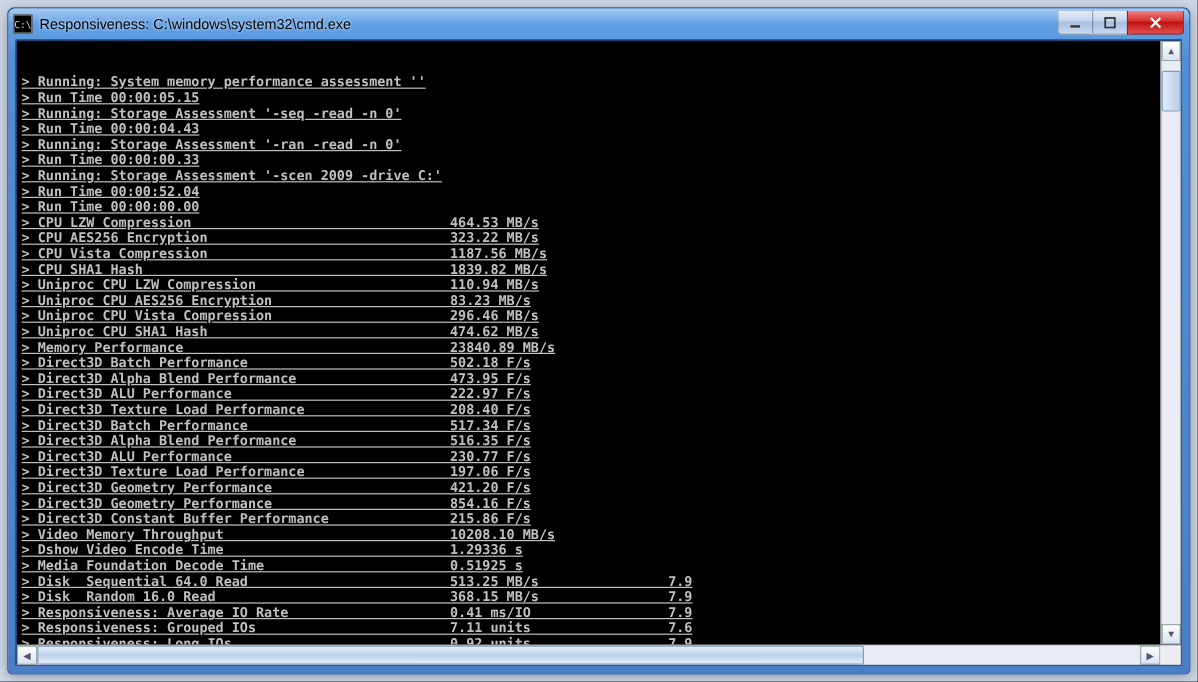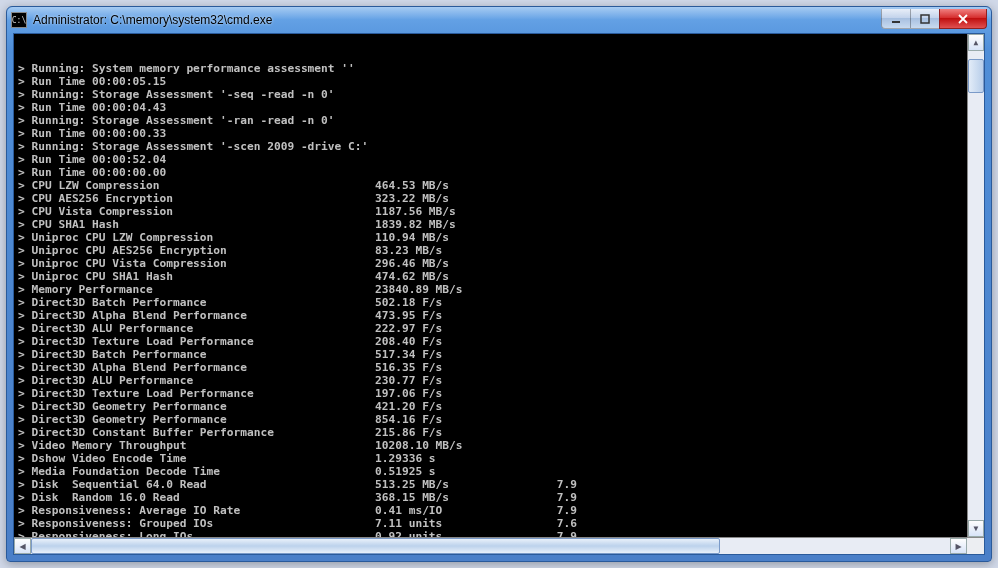--- a/index.html
+++ b/index.html
@@ -165,29 +165,29 @@
     left: 0;
     width: 75%;
     background: linear-gradient(to bottom, #e8f0fa, #bcd2ec, #e8f0fa);
     border: 1px solid #7a9ac8;
     border-radius: 2px;
   }
   .corner {
     width: 17px;
     background: #eceef2;
   }
-  .console-line { display: block; }
+  .console-line { display: block; text-decoration: underline; }
 </style>
 </head>
 <body>
 
 <div class="window">
   <div class="titlebar">
     <div class="title-icon">C:\</div>
-    <div class="title-text">Administrator: C:\memory\system32\cmd.exe</div>
+    <div class="title-text">Responsiveness: C:\windows\system32\cmd.exe</div>
     <div class="win-controls">
       <div class="win-btn min">
         <svg width="10" height="10" viewBox="0 0 10 10">
             <rect x="1" y="7" width="8" height="2" fill="#333"></rect>
           </svg>
       </div>
       <div class="win-btn max">
         <svg width="10" height="10" viewBox="0 0 10 10">
             <rect x="1" y="1" width="8" height="8" fill="none" stroke="#333" stroke-width="1.5"></rect>
           </svg>

